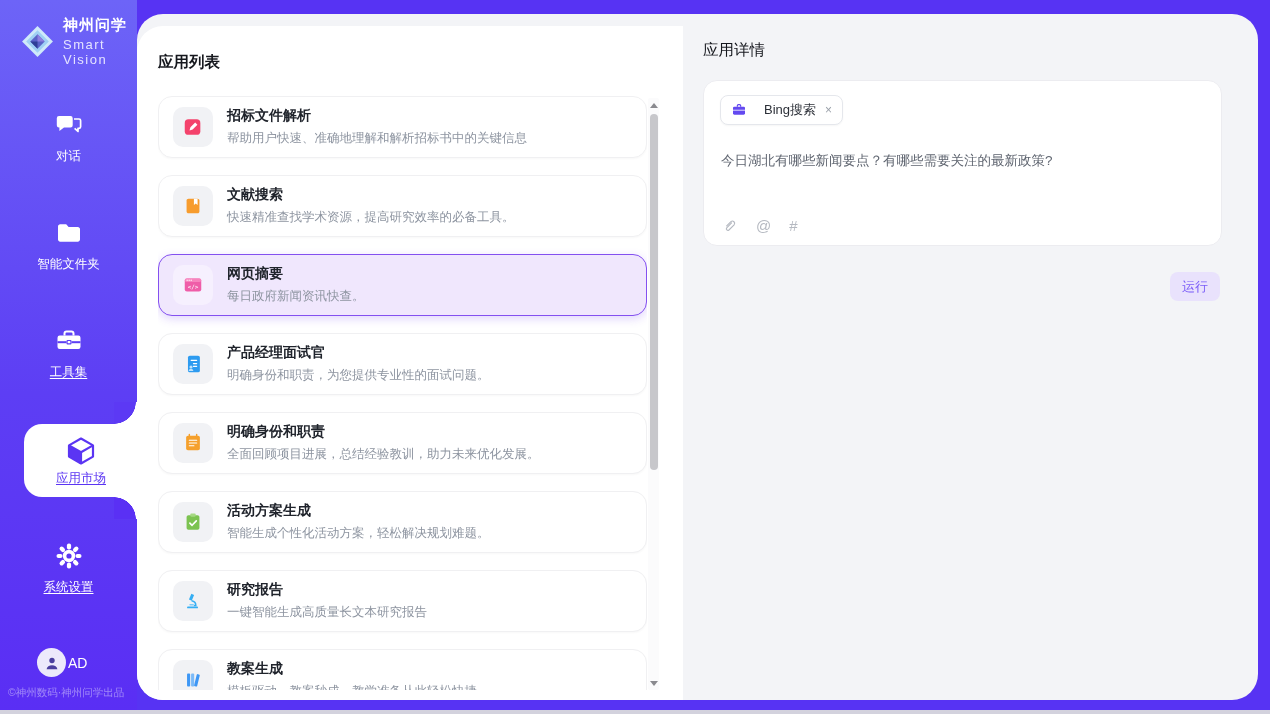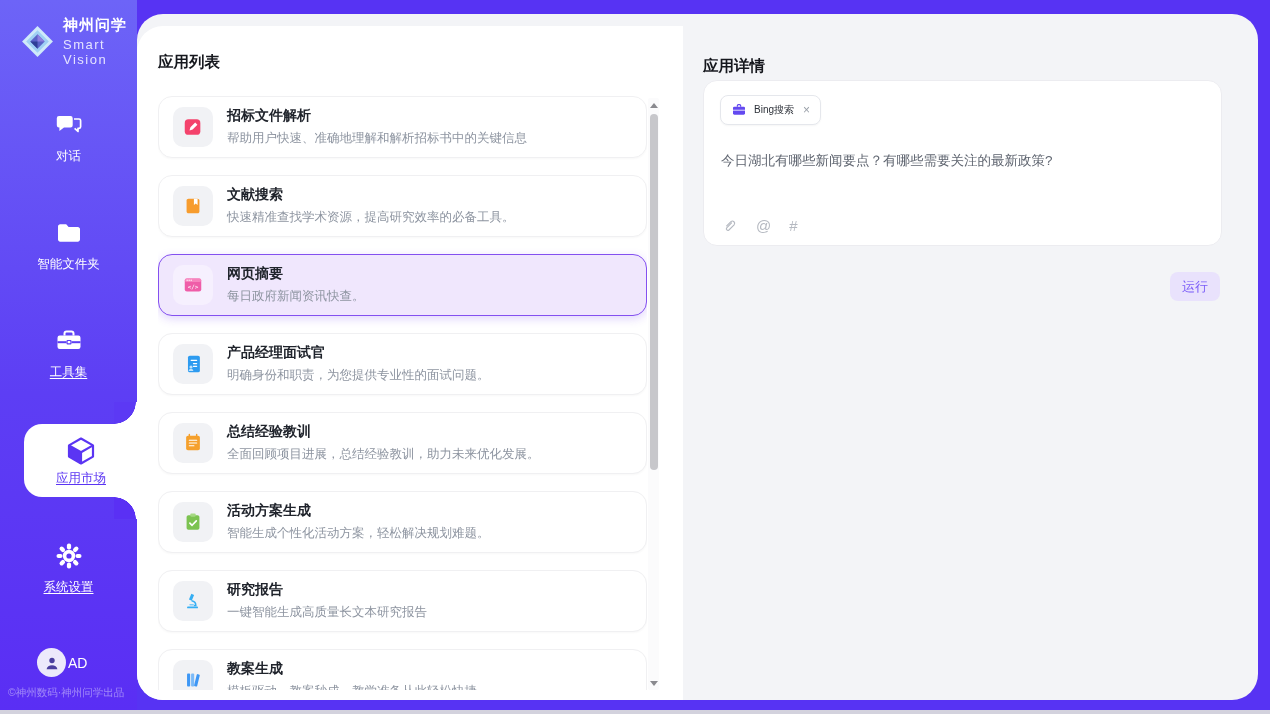--- a/index.html
+++ b/index.html
@@ -63,27 +63,27 @@
   
   .sbar { position:absolute; left:511px; top:72px; width:11px; height:592px; background:#fbfbfc; border-radius:2px; }
   .sarrow { position:absolute; left:0; width:11px; height:12px; display:flex; align-items:center; justify-content:center; cursor:pointer; }
   .tri-up { width:0; height:0; border-left:4px solid transparent; border-right:4px solid transparent; border-bottom:5px solid #8a8a8f; }
   .tri-down { width:0; height:0; border-left:4px solid transparent; border-right:4px solid transparent; border-top:5px solid #8a8a8f; }
   .sarrow.up { top:1px; } .sarrow.down { bottom:1px; }
   .sthumb { position:absolute; left:1.5px; top:16px; width:8px; height:356px; background:#c7c7cb; border-radius:4px; cursor:pointer; }
 
   
   .detail-panel { position:absolute; left:546px; top:0; width:575px; height:686px; }
-  .detail-title { position:absolute; left:20px; top:26px; font-size:15.5px; font-weight:bold; color:#15171d;margin-top:16px; }
+  .detail-title { position:absolute; left:20px; top:26px; font-size:15.5px; font-weight:normal; color:#15171d; }
   .query-card { position:absolute; left:20px; top:66px; width:519px; height:166px; background:#fff; border:1px solid #ececf0; border-radius:14px; }
   .tag {
     position:absolute; left:16px; top:14px; height:30px; display:inline-flex; align-items:center; gap:7px;
     border:1px solid #e5e7ec; border-radius:8px; background:#fff; padding:0 10px; box-shadow:0 1px 2px rgba(0,0,0,.04);
   }
-  .tag-label { font-size:10px; color:#2c3038; }
+  .tag-label { font-size:13px; color:#2c3038;margin-left:10px; }
   .tag-close { font-size:12px; color:#9aa0a9; cursor:pointer; margin-left:2px; }
   .query-text { position:absolute; left:17px; top:70px; width:480px; font-size:13.5px; color:#5f6570; line-height:1.5; }
   .tool-row { position:absolute; left:17px; top:136px; display:flex; align-items:center; gap:18px; }
   .glyph-ic { font-size:15px; color:#b5b9c1; cursor:pointer; }
   .run-btn {
     position:absolute; right:38px; top:258px; width:50px; height:29px; border:none; border-radius:8px;
     background:#e9e2fc; color:#7a5cf8; font-size:13px; font-family:inherit; cursor:pointer;
   }
 </style>
 </head>
@@ -159,21 +159,21 @@
 
         <div class="card">
           <div class="tile">
             <svg width="22" height="22" viewBox="0 0 24 24">
                 <rect x="4.5" y="4" width="15" height="16" rx="2" fill="#f5a02c"></rect>
                 <path d="M8 9h8M8 12h8M8 15h5" stroke="#fff" stroke-width="1.3" stroke-linecap="round"></path>
                 <path d="M8 2.8v2.8M16 2.8v2.8" stroke="#f5a02c" stroke-width="1.6" stroke-linecap="round"></path>
               </svg>
           </div>
           <div class="ctext">
-            <div class="cname">总结经验教训</div>
+            <div class="cname">明确身份和职责</div>
             <div class="cdesc">全面回顾项目进展，总结经验教训，助力未来优化发展。</div>
           </div>
         </div>
 
         <div class="card">
           <div class="tile">
             <svg width="22" height="22" viewBox="0 0 24 24">
                 <rect x="5" y="4.5" width="14" height="16" rx="2" fill="#7cc351"></rect>
                 <rect x="9" y="2.8" width="6" height="3.4" rx="1.2" fill="#a5d982"></rect>
                 <path d="M8.6 13.2l2.4 2.4 4.6-4.8" stroke="#fff" stroke-width="1.8" fill="none" stroke-linecap="round" stroke-linejoin="round"></path>

